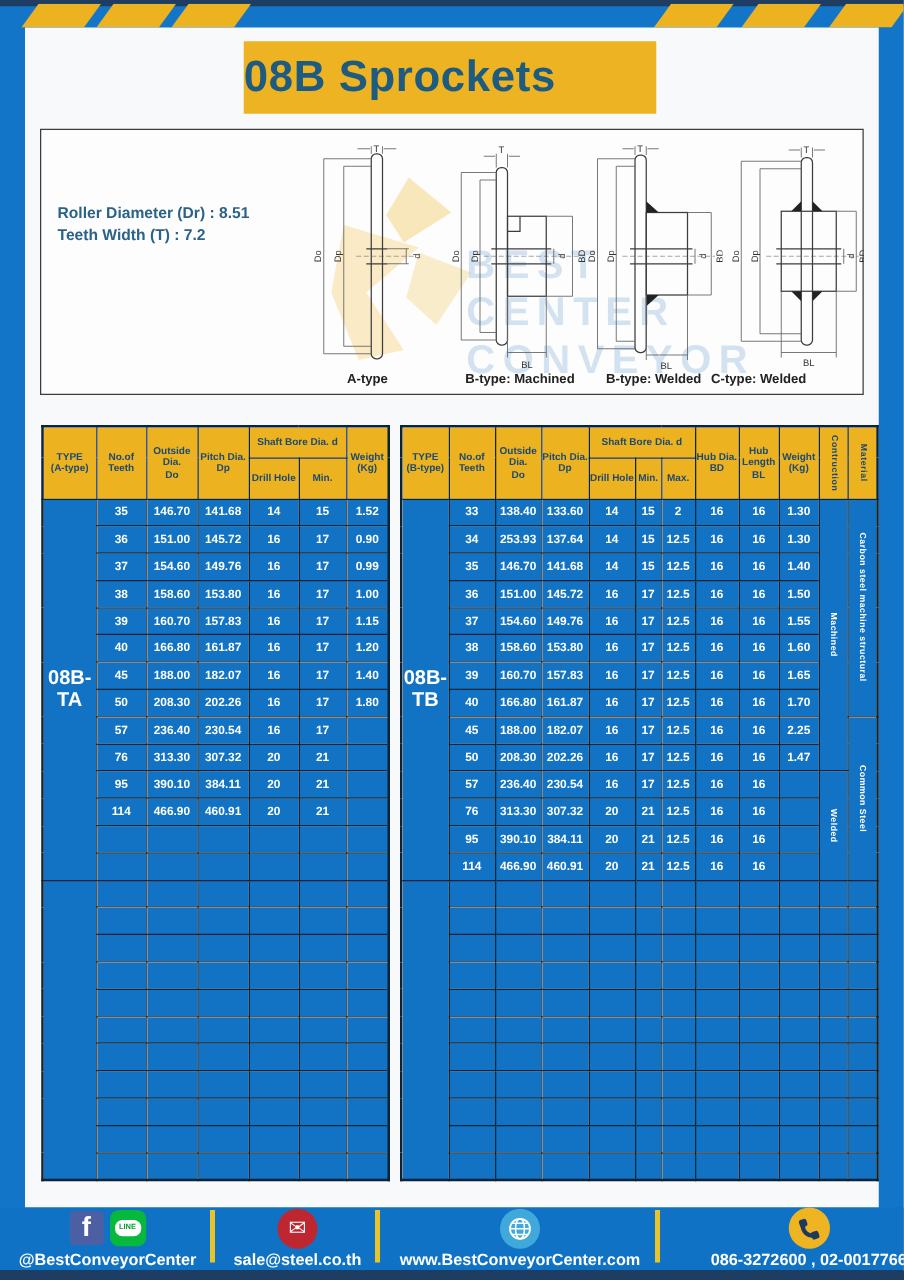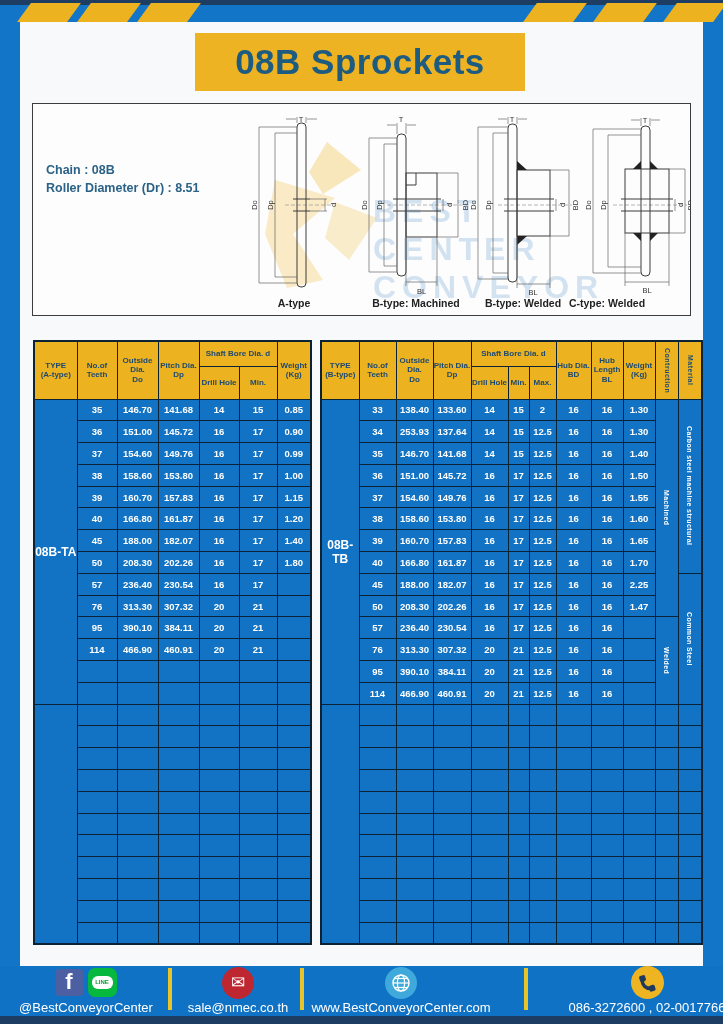--- a/index.html
+++ b/index.html
@@ -16,21 +16,21 @@
   .stripes-left { left:8px; width:230px; }
   .stripes-right { left:518px; width:205px; }
   .stripe { position:absolute; top:0; height:19px; width:50px; background:#ecb220; transform:skewX(-36deg); }
 
   .page {
     position:absolute; left:20px; top:22px; width:683px; height:944px;
     background:#f8f9fb;
   }
   .banner {
     position:absolute; left:175px; top:11px; width:330px; height:58px;
-    background:#eeb322; display:flex; align-items:center; justify-content:center;
+    background:#eeb322; display:flex; align-items:center; justify-content:flex-start;
   }
   .banner h1 { font-size:35px; font-weight:bold; color:#1e5b80; letter-spacing:.5px; }
 
   .panel {
     position:absolute; left:12px; top:81px; width:659px; height:213px;
     background:#fdfdfd; border:1px solid #3c3c3c;
   }
   .specs { position:absolute; left:13px; top:58px; }
   .specs div { font-size:12.5px; font-weight:bold; color:#2b6287; line-height:17.5px; white-space:nowrap; }
 
@@ -52,27 +52,27 @@
   .tbl { position:absolute; top:318px; }
   .tbl-a { left:13px; } .tbl-b { left:300px; }
   table.spec { border-collapse:collapse; table-layout:fixed; border:2px solid #0c2336; }
   .spec th, .spec td { border:1px solid #0c2336; padding:0; text-align:center; vertical-align:middle; overflow:hidden; }
   .spec thead tr:first-child { height:25px; }
   .spec thead tr:last-child { height:33px; }
   .spec th { background:#ecb220; color:#1d4a70; font-size:8px; font-weight:bold; line-height:1.22; white-space:pre-line; }
   .spec th.vert { writing-mode:vertical-rl; font-size:7px; letter-spacing:.5px; }
   .spec tbody tr { height:21.8px; }
   .spec tbody td { background:#1273c4; color:#fff; font-size:9.5px; font-weight:bold; }
-  .spec td.typecell { font-size:12px; }
+  .spec td.typecell { font-size:16px; }
   .spec td.vert { writing-mode:vertical-rl; font-size:7px; letter-spacing:.4px; }
 
   .footer { position:absolute; left:0; top:966px; width:723px; height:50px; background:#1072c4; }
   .f-item { position:absolute; top:0; text-align:center; }
   .f-icons { height:33px; display:flex; align-items:center; justify-content:center; gap:5px; }
-  .f-label { margin-top:1px; font-size:13px; font-weight:normal; color:#fff; white-space:nowrap; }
+  .f-label { margin-top:1px; font-size:13px; font-weight:bold; color:#fff; white-space:nowrap; }
   .f-sep { position:absolute; top:2px; width:4px; height:42px; background:#e8c32a; }
   .icon-fb { width:27px; height:27px; background:#4c5fa3; border-radius:3px; color:#fff;
              font-size:22px; font-weight:bold; line-height:25px; text-align:center; }
   .icon-line { width:29px; height:29px; background:#06b83d; border-radius:7px;
                display:flex; align-items:center; justify-content:center; }
   .line-bubble { width:21px; height:13px; background:#fff; border-radius:6px;
                  font-size:6px; font-weight:bold; color:#06a035; text-align:center; line-height:13px; }
   .icon-circle { border-radius:50%; display:flex; align-items:center; justify-content:center; }
   .icon-mail { width:32px; height:32px; background:#bf2730; color:#fff; font-size:17px; }
   .icon-globe { width:32px; height:32px; background:#3fa9dc; }
@@ -108,22 +108,22 @@
         <polygon points="70,60 112,76 84,118 60,96" fill="rgba(243,198,90,.30)"></polygon>
       </svg>
       <div class="wm-text">
         <div>BEST</div>
         <div>CENTER</div>
         <div>CONVEYOR</div>
       </div>
     </div>
 
     <div class="specs">
-      <div>Chain : 08B</div>
       <div>Roller Diameter (Dr) : 8.51</div>
+      <div>Teeth Width (T) : 7.2</div>
     </div>
 
     <svg class="diag diag-a" viewBox="0 0 112 182">
       <line class="cl" x1="46" y1="91" x2="94" y2="91"></line>
       <rect x="58" y="9" width="9" height="164" rx="4"></rect>
       <line x1="54" y1="85" x2="71" y2="85"></line>
         <line x1="54" y1="97" x2="71" y2="97"></line>
       <line class="dim" x1="20" y1="13" x2="58" y2="13"></line>
         <line class="dim" x1="20" y1="169" x2="58" y2="169"></line>
       <line class="dim" x1="20" y1="13" x2="20" y2="169"></line>
@@ -281,21 +281,21 @@
           </tr>
         </thead>
         <tbody>
           <tr>
             <td rowspan="14" class="typecell">08B-TA</td>
             <td>35</td>
             <td>146.70</td>
             <td>141.68</td>
             <td>14</td>
             <td>15</td>
-            <td>0.85</td>
+            <td>1.52</td>
           </tr>
           <tr>
             <td>36</td>
             <td>151.00</td>
             <td>145.72</td>
             <td>16</td>
             <td>17</td>
             <td>0.90</td>
           </tr>
           <tr>
@@ -848,25 +848,25 @@
       </div>
     </div>
     <div class="f-label">@BestConveyorCenter</div>
   </div>
   <div class="f-sep" style="left:168px"></div>
 
   <div class="f-item" style="left:178px; width:120px">
     <div class="f-icons">
       <div class="icon-circle icon-mail">✉</div>
     </div>
-    <div class="f-label">sale@nmec.co.th</div>
+    <div class="f-label">sale@steel.co.th</div>
   </div>
   <div class="f-sep" style="left:300px"></div>
 
-  <div class="f-item" style="left:295px; width:212px">
+  <div class="f-item" style="left:310px; width:212px">
     <div class="f-icons">
       <div class="icon-circle icon-globe">
         <svg width="22" height="22" viewBox="0 0 22 22">
           <circle cx="11" cy="11" r="8" fill="none" stroke="#fff" stroke-width="1.4"></circle>
           <ellipse cx="11" cy="11" rx="3.6" ry="8" fill="none" stroke="#fff" stroke-width="1.2"></ellipse>
           <line x1="3" y1="11" x2="19" y2="11" stroke="#fff" stroke-width="1.2"></line>
           <line x1="4.5" y1="6.5" x2="17.5" y2="6.5" stroke="#fff" stroke-width="1.2"></line>
           <line x1="4.5" y1="15.5" x2="17.5" y2="15.5" stroke="#fff" stroke-width="1.2"></line>
         </svg>
       </div>

